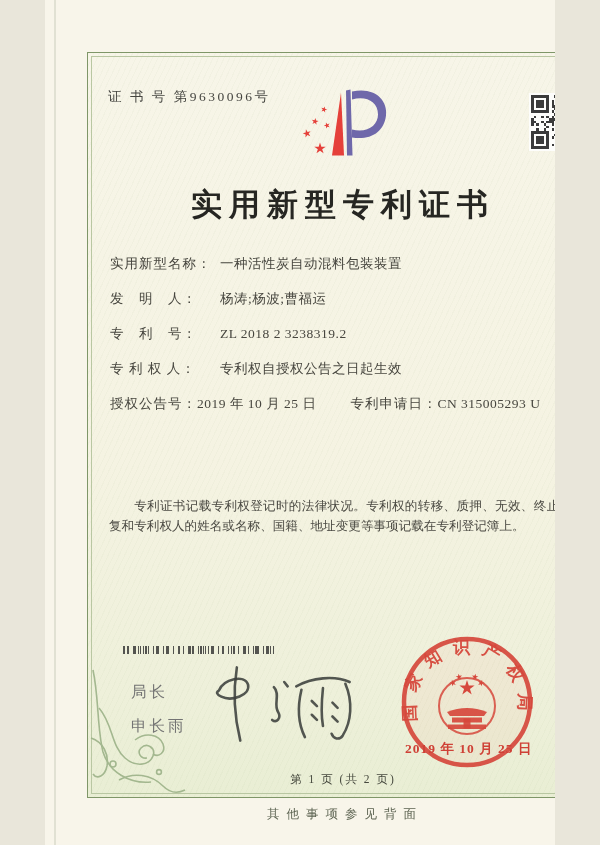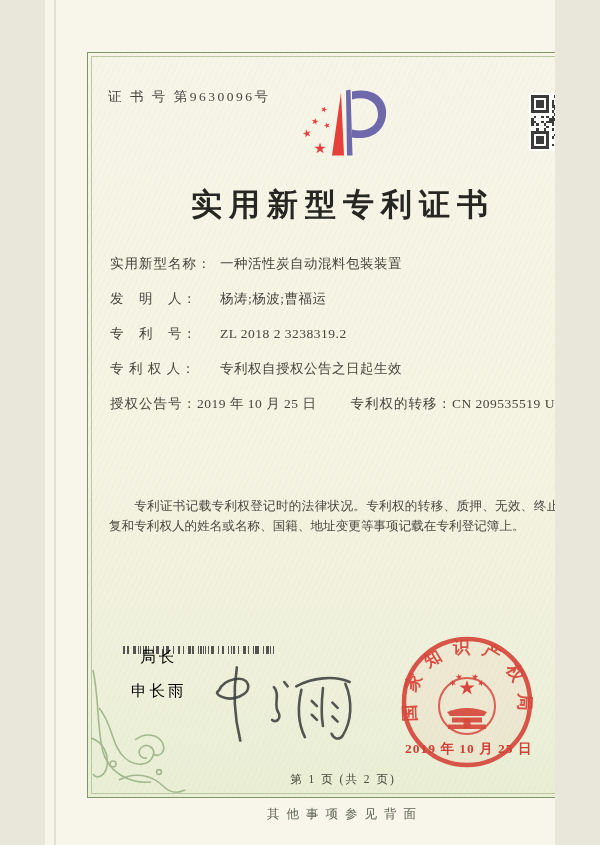--- a/index.html
+++ b/index.html
@@ -45,21 +45,21 @@
     font-size:12.6px;line-height:19.8px;text-align:justify;color:#4a4942;
   }
   .paras p{margin:0;text-indent:2em;}
   .barcode{
     position:absolute;left:78px;top:646px;width:152px;height:8px;opacity:.8;
     background:
       repeating-linear-gradient(90deg,#2e2e2e 0 1px,transparent 1px 5px),
       repeating-linear-gradient(90deg,#2e2e2e 0 2px,transparent 2px 11px),
       repeating-linear-gradient(90deg,transparent 0 4px,#2e2e2e 4px 5px,transparent 5px 13px);
   }
-  .director{position:absolute;left:86px;top:647px;font-size:15.5px;letter-spacing:3px;color:#000000;text-align:center;}
+  .director{position:absolute;left:86px;top:682px;font-size:15.5px;letter-spacing:3px;color:#737373;}
   .director div{margin-bottom:13px;}
   .signature{position:absolute;left:160px;top:660px;width:155px;height:88px;}
   .sig-stroke{fill:none;stroke:#3c403c;stroke-width:3;stroke-linecap:round;stroke-linejoin:round;opacity:.88;}
   .seal{position:absolute;left:352px;top:632px;width:140px;height:140px;}
   .seal-date{
     position:absolute;left:360px;top:740px;font-size:13.5px;color:#cf4136;
     letter-spacing:1px;font-weight:bold;white-space:nowrap;
   }
   .flourish{position:absolute;left:44px;top:668px;width:110px;height:128px;pointer-events:none;}
   .page-info{
@@ -550,21 +550,21 @@
     <div class="frow">
       <span class="flabel">发　明　人：</span><span class="fvalue">杨涛;杨波;曹福运</span>
     </div>
     <div class="frow">
       <span class="flabel">专　利　号：</span><span class="fvalue">ZL 2018 2 3238319.2</span>
     </div>
     <div class="frow">
       <span class="flabel">专 利 权 人：</span><span class="fvalue">专利权自授权公告之日起生效</span>
     </div>
     <div class="frow">
-      <span class="flabel" style="min-width:0">授权公告号：</span><span class="fvalue">2019 年 10 月 25 日</span><span class="flabel grant2" style="min-width:0">专利权的转移：</span><span class="fvalue">CN 209535519 U</span>
+      <span class="flabel" style="min-width:0">授权公告号：</span><span class="fvalue">2019 年 10 月 25 日</span><span class="flabel grant2" style="min-width:0">专利申请日：</span><span class="fvalue">CN 315005293 U</span>
     </div>
   </div>
 
   <div class="paras">
     <p>专利证书记载专利权登记时的法律状况。专利权的转移、质押、无效、终止、恢复和专利权人的姓名或名称、国籍、地址变更等事项记载在专利登记簿上。</p>
   </div>
 
   <div class="barcode"></div>
 
   <div class="director">

